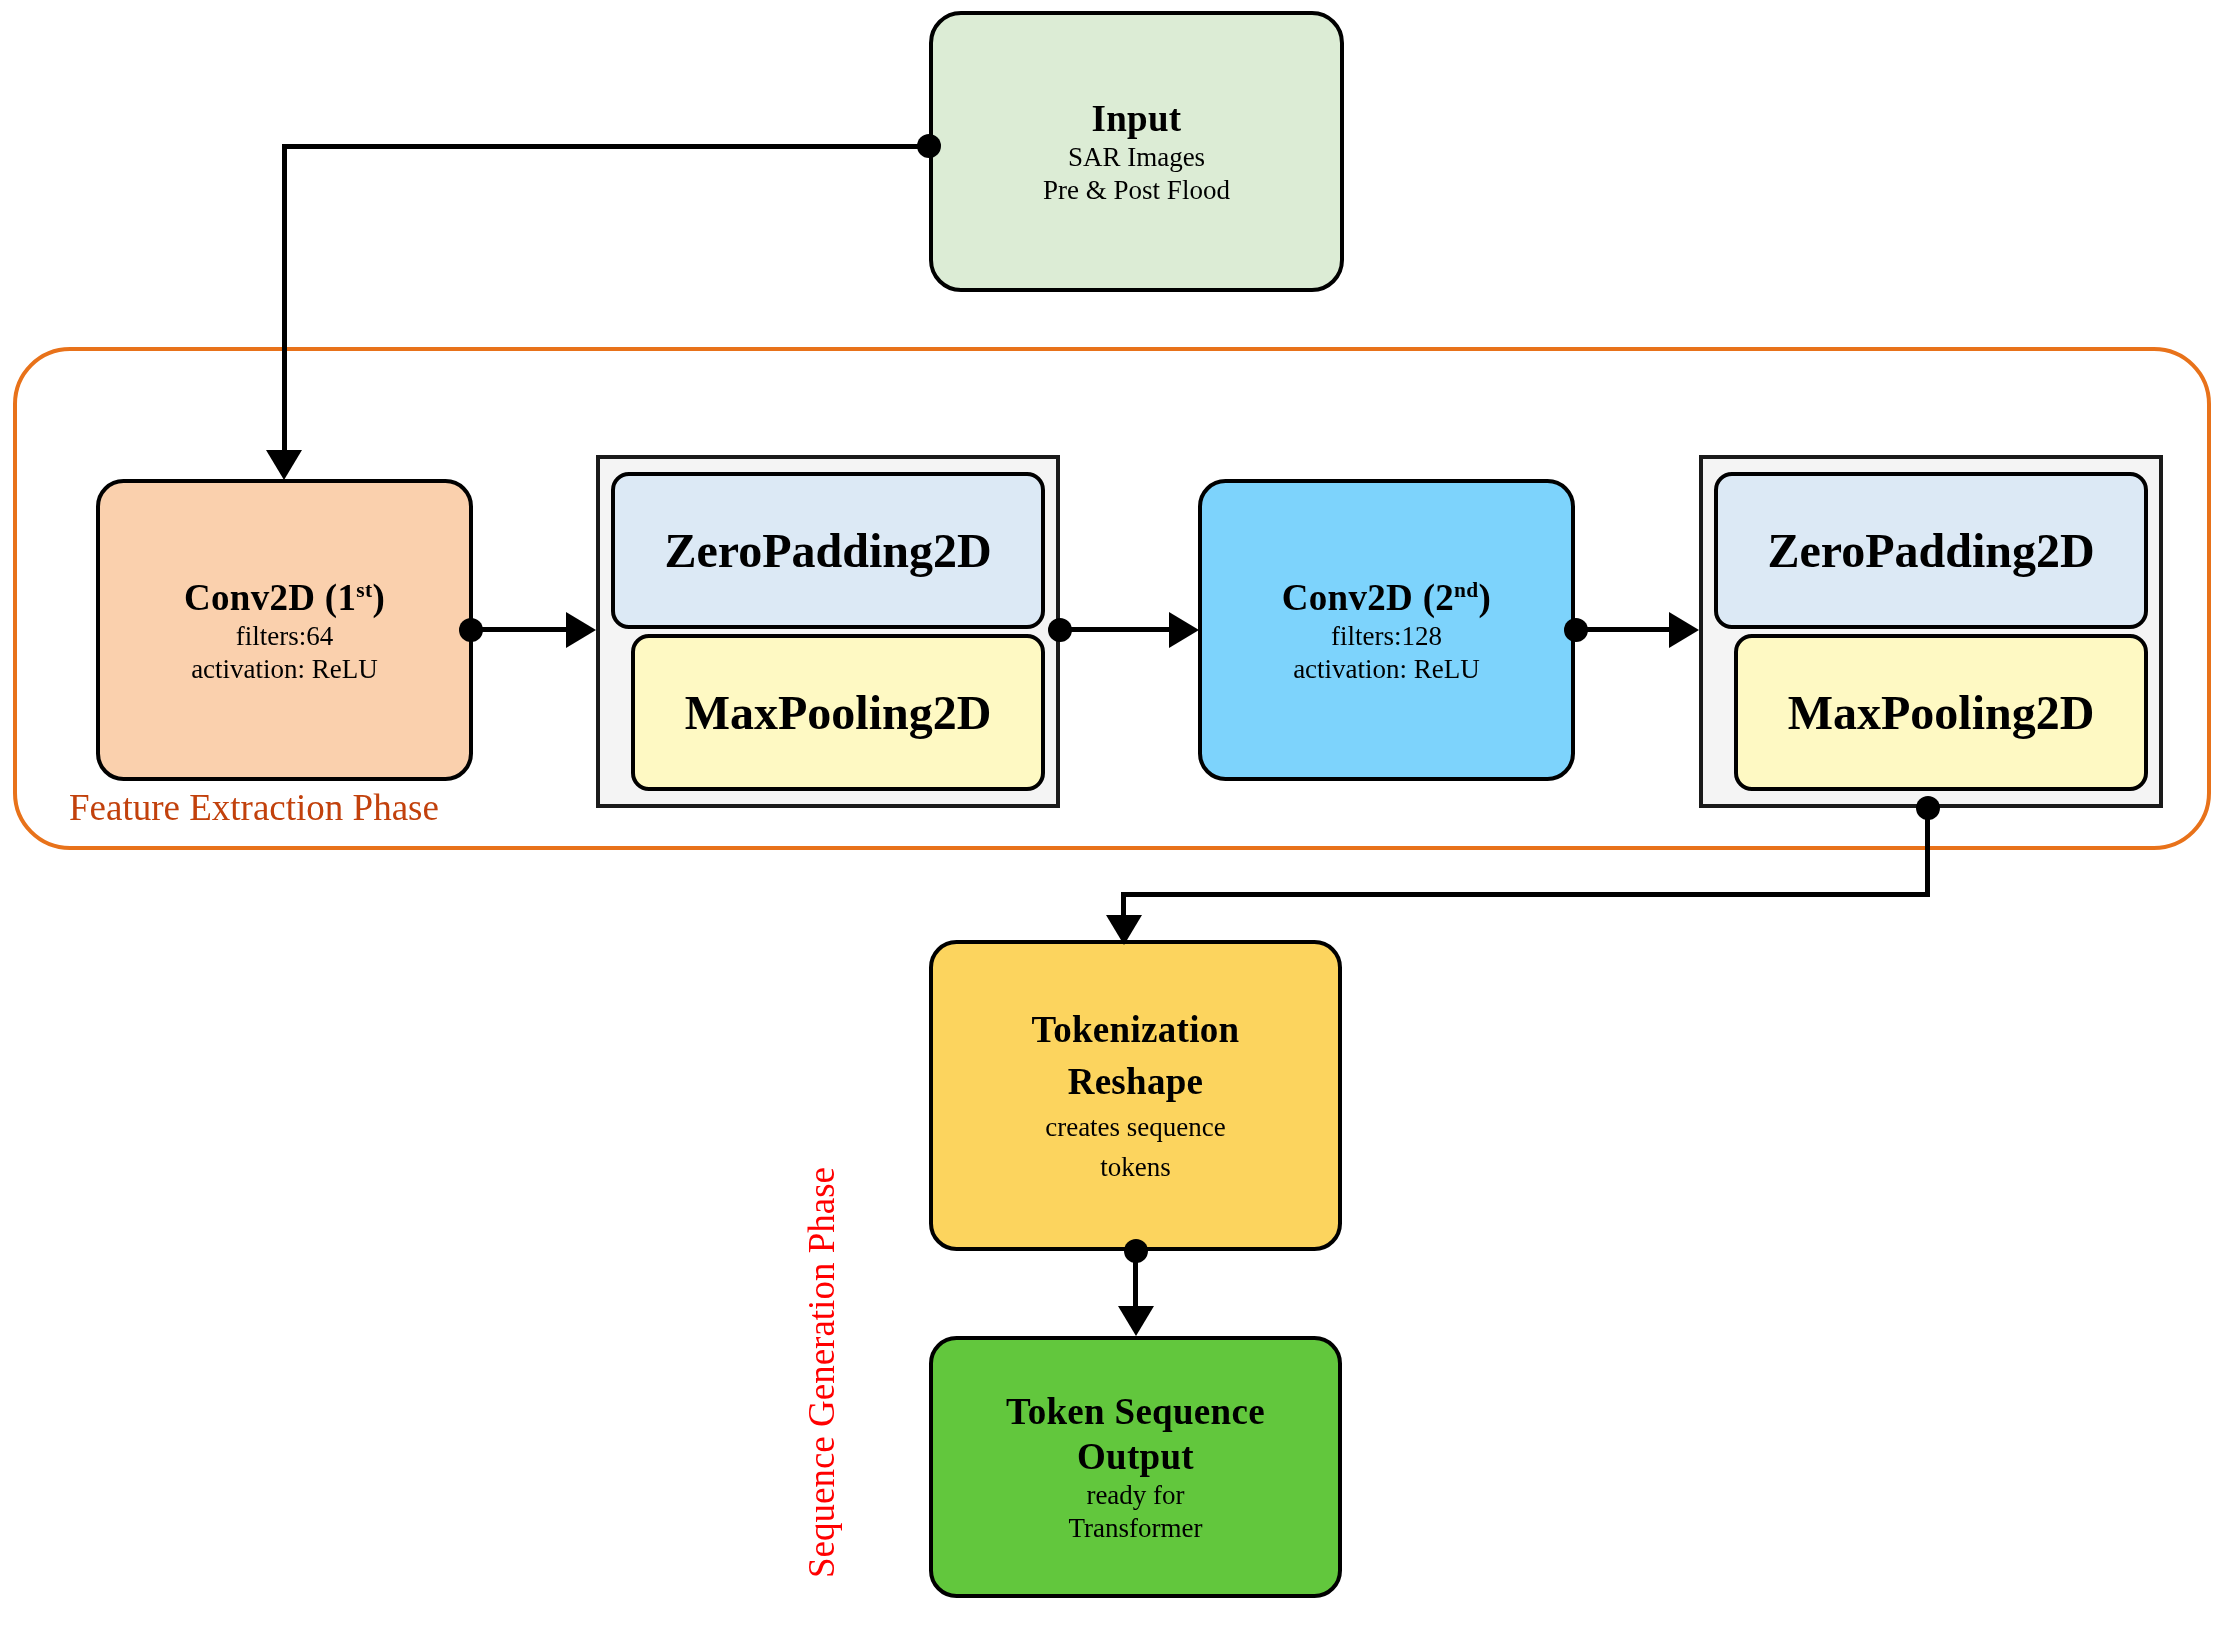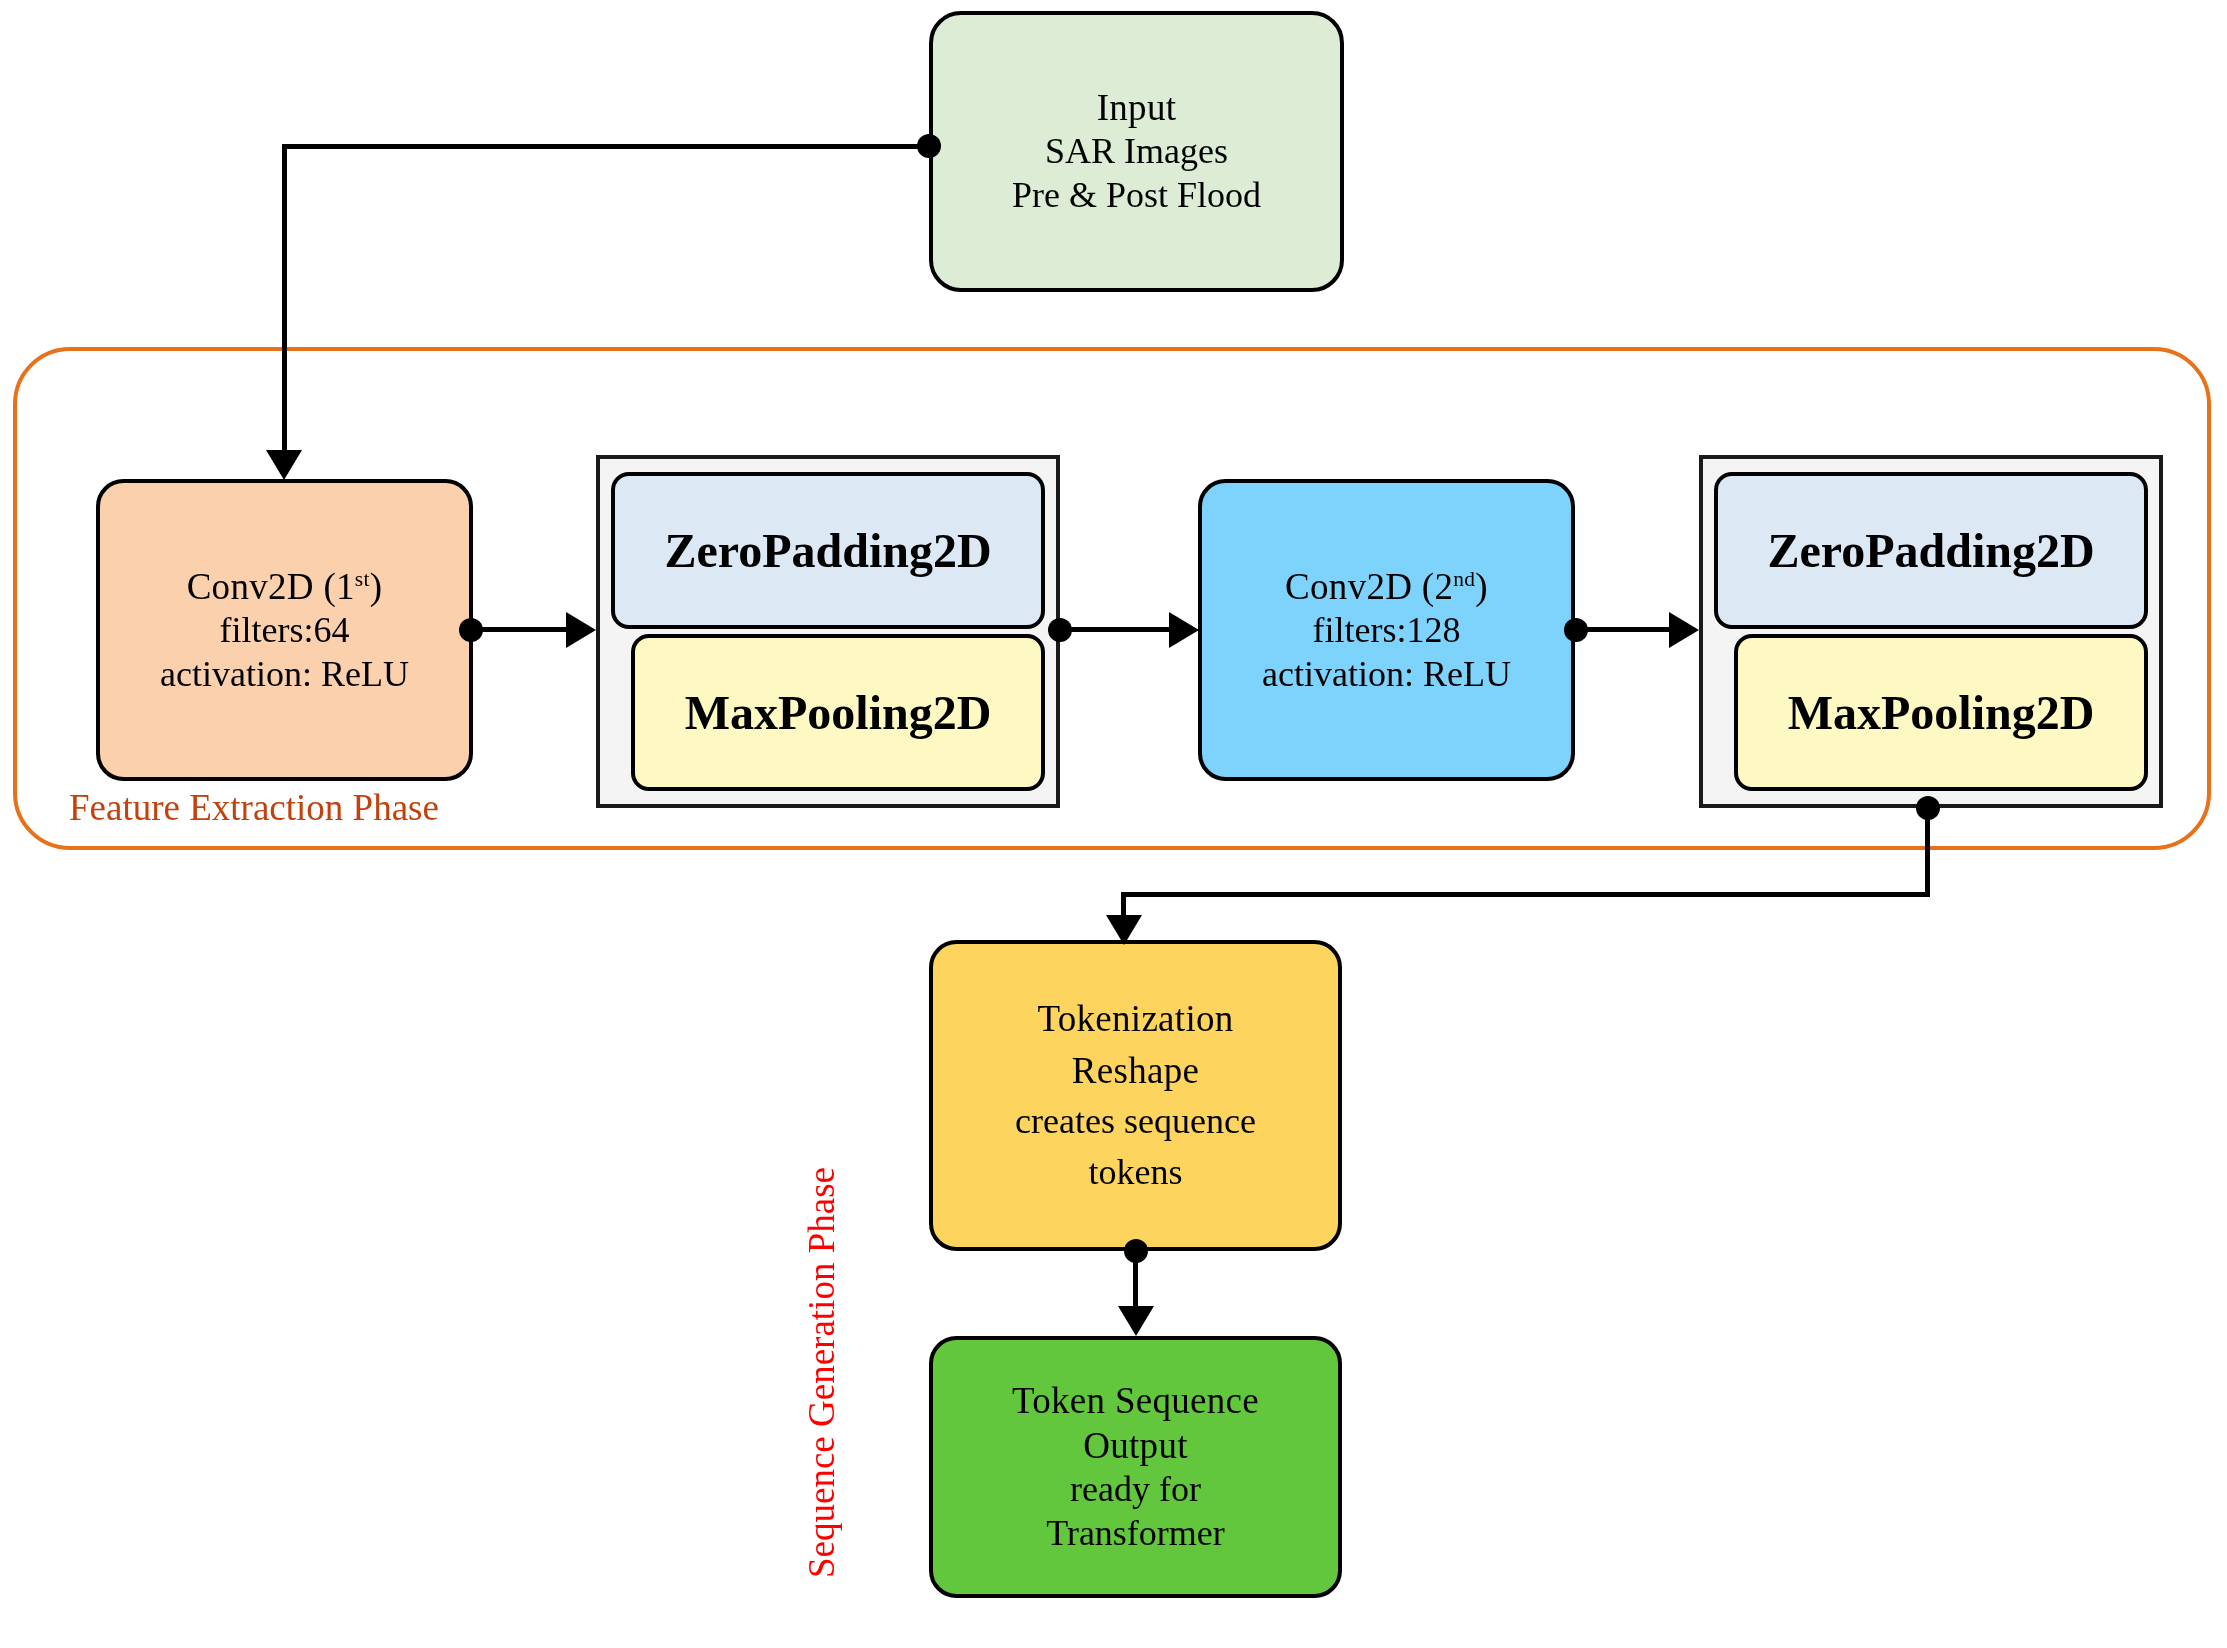--- a/index.html
+++ b/index.html
@@ -21,27 +21,27 @@
     border:4.2px solid #000000;
     border-radius:27.5px;
     display:flex;
     flex-direction:column;
     align-items:center;
     justify-content:center;
     text-align:center;
     line-height:1.22;
   }
   .node .ttl{
-    font-weight:normal;
+    font-weight:bold;
     font-size:37px;
     letter-spacing:0.3px;
   }
   .node .sub{
     font-weight:normal;
-    font-size:36px;
+    font-size:27px;
   }
   .node .ttl sup{font-size:0.58em;vertical-align:super;line-height:0;}
 
   
   #input-node{
     left:929px; top:10.8px; width:415px; height:281px;
     background:#dcecd5;
     border-radius:32px;
   }
   #conv1-node{

